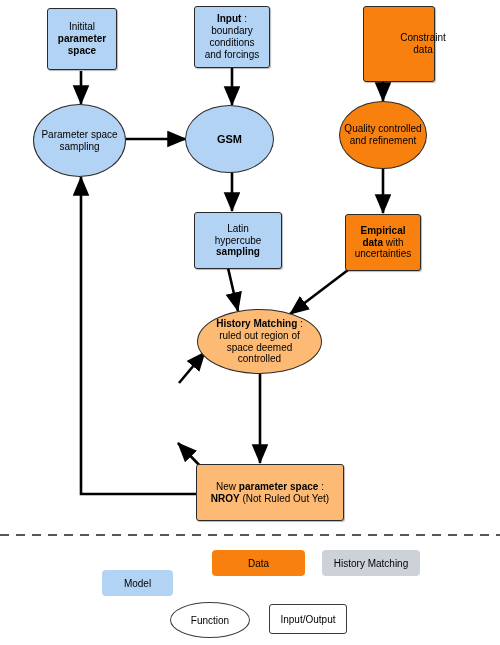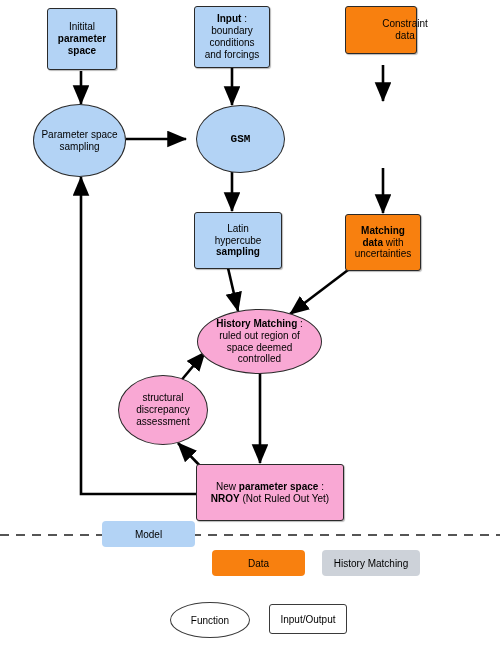--- a/index.html
+++ b/index.html
@@ -31,21 +31,21 @@
   }
   
   .ellipse{
     border:1px solid #2a2a2a;
     border-radius:50%;
   }
 
   
   .c-model{background:#b3d3f5;}
   .c-data{background:#f8800f;}
-  .c-hm{background:#f9a8d4;justify-content:center;}
+  .c-hm{background:#fdba74;justify-content:center;}
 
   .fs10{font-size:10px;}
   .fs11{font-size:11px;}
   b{font-weight:bold;}
 
   
   .legend-swatch{
     position:absolute;
     box-sizing:border-box;
     border-radius:4px;
@@ -116,82 +116,81 @@
   </div>
 
   <div class="node box c-model fs10" style="left:47px;top:8px;width:70px;height:62px;">
     <span class="txt">
       <span>Initital</span><br>
       <b>parameter</b><br>
       <b>space</b>
     </span>
   </div>
 
-  <div class="node box c-data fs10" style="left:345px;top:6px;width:72px;height:48px;padding-left:48px;">
+  <div class="node box c-data fs10" style="left:363px;top:6px;width:72px;height:76px;padding-left:48px;">
     <span class="txt">
       <span>Constraint</span><br>
       <span>data</span>
     </span>
   </div>
 
   <div class="node ellipse c-model fs10" style="left:33px;top:104px;width:93px;height:73px;">
     <span class="txt">
       <span>Parameter space</span><br>
       <span>sampling</span>
     </span>
   </div>
 
-  <div class="node ellipse c-model fs11" style="left:196px;top:105px;width:89px;height:68px;font-family:Liberation Mono, monospace;">
+  <div class="node ellipse c-model fs11" style="left:185px;top:105px;width:89px;height:68px;">
     <span class="txt">
       <b>GSM</b>
     </span>
   </div>
 
+  <div class="node ellipse c-data fs10" style="left:339px;top:101px;width:88px;height:68px;">
+    <span class="txt">
+      <span>Quality controlled</span><br>
+      <span>and refinement</span>
+    </span>
+  </div>
 
   <div class="node box c-model fs10" style="left:194px;top:212px;width:88px;height:57px;">
     <span class="txt">
       <span>Latin</span><br>
       <span>hypercube</span><br>
       <b>sampling</b>
     </span>
   </div>
 
   <div class="node box c-data fs10" style="left:345px;top:214px;width:76px;height:57px;">
     <span class="txt">
-      <b>Matching</b><br>
+      <b>Empirical</b><br>
       <b>data</b><span> with</span><br>
       <span>uncertainties</span>
     </span>
   </div>
 
   <div class="node ellipse c-hm fs10" style="left:197px;top:309px;width:125px;height:65px;">
     <span class="txt">
       <b>History Matching</b><span> :</span><br>
       <span>ruled out region of</span><br>
       <span>space deemed</span><br>
       <span>controlled</span>
     </span>
   </div>
 
-  <div class="node ellipse c-hm fs10" style="left:118px;top:375px;width:90px;height:70px;">
-    <span class="txt">
-      <span>structural</span><br>
-      <span>discrepancy</span><br>
-      <span>assessment</span>
-    </span>
-  </div>
 
   <div class="node box c-hm fs10" style="left:196px;top:464px;width:148px;height:57px;">
     <span class="txt">
       <span>New </span><b>parameter space</b><span> :</span><br>
       <b>NROY</b><span> (Not Ruled Out Yet)</span>
     </span>
   </div>
 
-  <div class="legend-swatch" style="left:102px;top:521px;width:93px;height:26px;background:#b3d3f5;">
+  <div class="legend-swatch" style="left:102px;top:570px;width:71px;height:26px;background:#b3d3f5;">
     <span>Model</span>
   </div>
 
   <div class="legend-swatch" style="left:212px;top:550px;width:93px;height:26px;background:#f8800f;">
     <span>Data</span>
   </div>
 
   <div class="legend-swatch" style="left:322px;top:550px;width:98px;height:26px;background:#cdd2d9;">
     <span>History Matching</span>
   </div>

